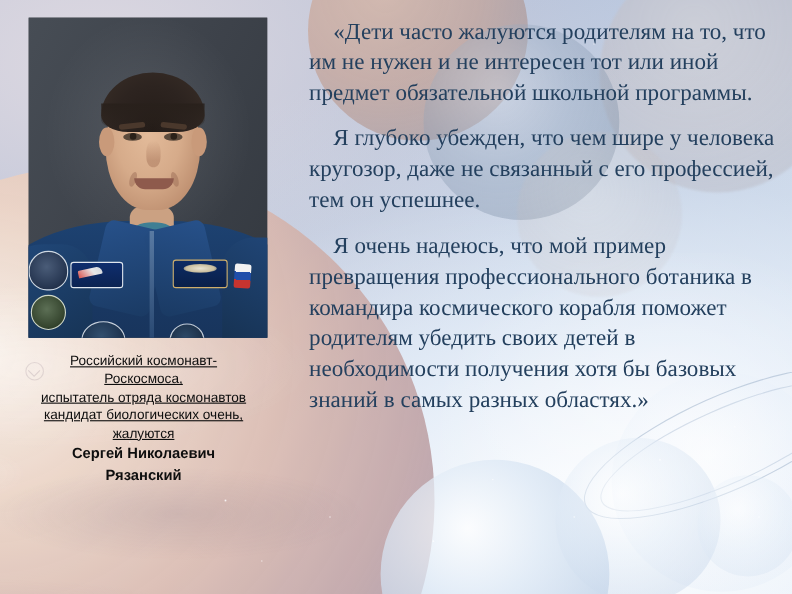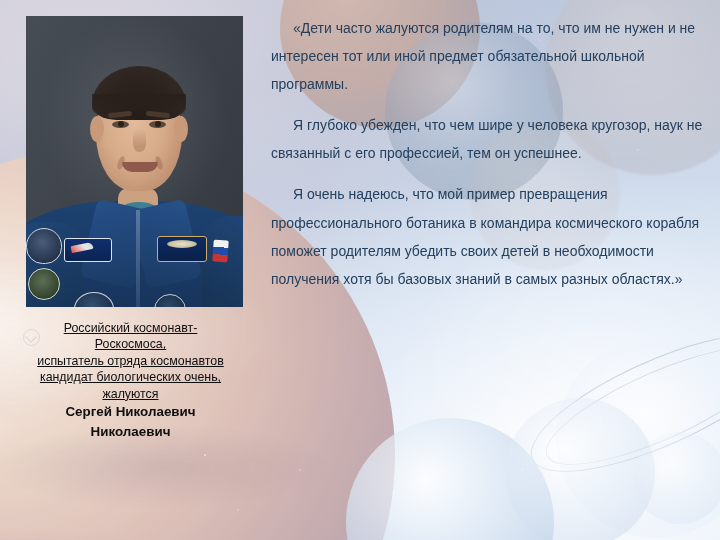--- a/index.html
+++ b/index.html
@@ -356,27 +356,27 @@
     position: absolute;
     left: 3px; top: 3px; width: 7px; height: 7px;
     border-left: 1.2px solid rgba(120,100,118,0.4);
     border-bottom: 1.2px solid rgba(120,100,118,0.4);
     transform: rotate(-45deg);
   }
 
   
   #quote {
     position: absolute;
-    left: 271px;
+    left: 281px;
     top: 14px;
     width: 434px;
     color: #24405e;
-    font-size: 14px;
+    font-size: 21px;
     line-height: 28.1px;
-    font-family: Liberation Sans, sans-serif;
+    font-family: Liberation Serif, serif;
   }
   #quote p {
     margin: 0 0 13px 0;
     text-indent: 22px;
   }
   #quote p:last-child { margin-bottom: 12px; }
 </style>
 </head>
 <body>
 
@@ -438,22 +438,22 @@
 
   <div class="watermark"></div>
 
   <div id="caption">
     <span class="cap-line">Российский космонавт-</span>
     <span class="cap-line">Роскосмоса,</span>
     <span class="cap-line">испытатель отряда космонавтов</span>
     <span class="cap-line">кандидат биологических очень,</span>
     <span class="cap-line">жалуются</span>
     <span class="cap-name">Сергей Николаевич</span>
-    <span class="cap-name">Николаевич</span>
+    <span class="cap-name">Рязанский</span>
   </div>
 
   <div id="quote">
     <p>«Дети часто жалуются родителям на то, что им не нужен и не интересен тот или иной предмет обязательной школьной программы.</p>
-    <p>Я глубоко убежден, что чем шире у человека кругозор, наук не связанный с его профессией, тем он успешнее.</p>
+    <p>Я глубоко убежден, что чем шире у человека кругозор, даже не связанный с его профессией, тем он успешнее.</p>
     <p>Я очень надеюсь, что мой пример превращения профессионального ботаника в командира космического корабля поможет родителям убедить своих детей в необходимости получения хотя бы базовых знаний в самых разных областях.»</p>
   </div>
 
 </div>
 
 </body></html>

